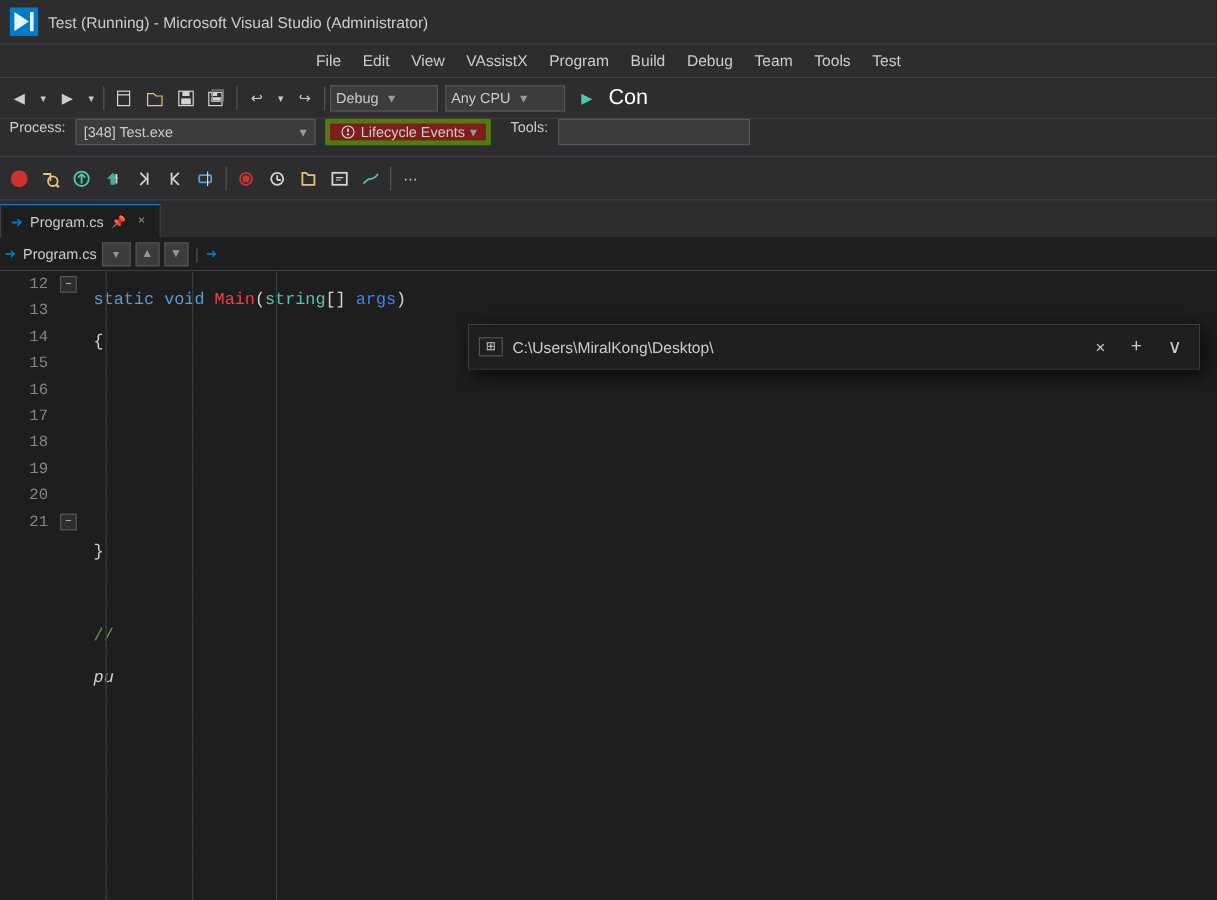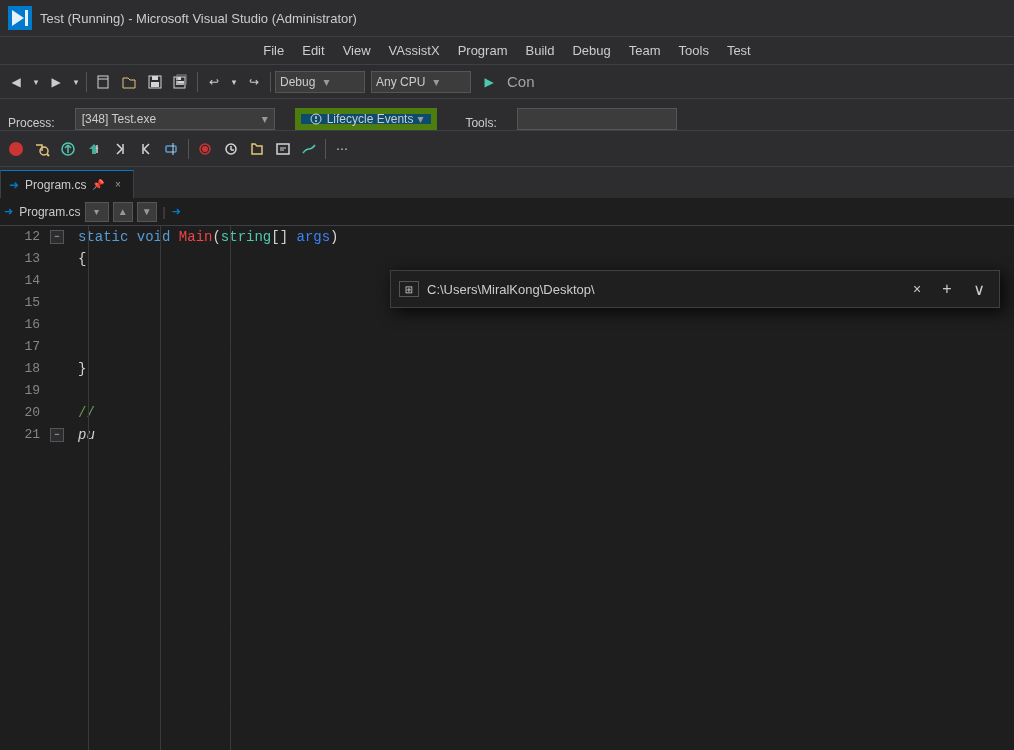--- a/index.html
+++ b/index.html
@@ -100,43 +100,43 @@
       min-width: 80px;
     }
     #debug-dropdown { min-width: 90px; }
     #cpu-dropdown { min-width: 100px; }
 
     
     #toolbar-2 {
       background: #2d2d30;
       height: 32px;
       display: flex;
-      align-items: flex-end;
+      align-items: flex-start;
       padding: 0 8px;
-      gap: 20px;
+      gap: 8px;
       border-top: 1px solid #3f3f46;
     }
     .debug-label {
       font-size: 12px;
       color: #cccccc;
     }
     .process-dropdown {
       background: #3c3c3c;
       border: 1px solid #555;
       color: #cccccc;
       font-size: 12px;
       padding: 2px 6px;
       height: 22px;
       min-width: 200px;
       display: flex;
       align-items: center;
     }
     .lifecycle-btn {
-      background: #0c4a6e;
-      border: 6px solid #4d7c0f;
+      background: #7f1d1d;
+      border: 4px solid #4d7c0f;
       color: #cccccc;
       font-size: 12px;
       padding: 2px 8px;
       height: 22px;
       display: flex;
       align-items: center;
       gap: 4px;
     }
 
     
@@ -273,20 +273,21 @@
       padding: 0 8px;
       line-height: 22px;
       overflow: hidden;
     }
 
     .code-line {
       height: 22px;
       white-space: pre;
       display: flex;
       align-items: center;
+      margin-top: 13px;
     }
 
     
     .kw { color: #569cd6; }
     .kw-void { color: #569cd6; }
     .comment { color: #6a9955; }
     .fn { color: #ef4444; }
     .param { color: #3b82f6; }
     .punct { color: #d4d4d4; }
     .plain { color: #d4d4d4; font-style: italic; }
@@ -458,21 +459,21 @@
     <span>Debug</span>
     <span style="color:#999;margin-left:4px;">▾</span>
   </div>
   <div class="toolbar-dropdown" id="cpu-dropdown" style="margin-left:4px;">
     <span>Any CPU</span>
     <span style="color:#999;margin-left:4px;">▾</span>
   </div>
 
   <div class="toolbar-btn" style="margin-left:4px;color:#4ec9b0;">▶</div>
 
-  <span style="color:#a3a3a3;font-size:15px;margin-left:4px;">Con</span>
+  <span style="color:#ffffff;font-size:18px;margin-left:4px;">Con</span>
 </div>
 
 <div id="toolbar-2">
   <span class="debug-label">Process:</span>
   <div class="process-dropdown">
     <span>[348] Test.exe</span>
     <span style="margin-left:auto;color:#999;">▾</span>
   </div>
   <div class="lifecycle-btn">
     <svg width="14" height="14" viewBox="0 0 14 14">

